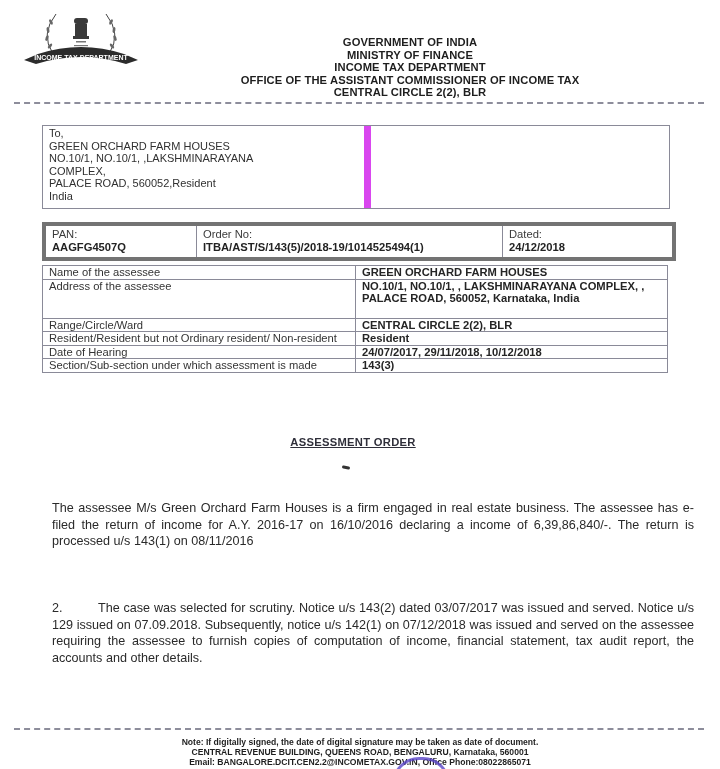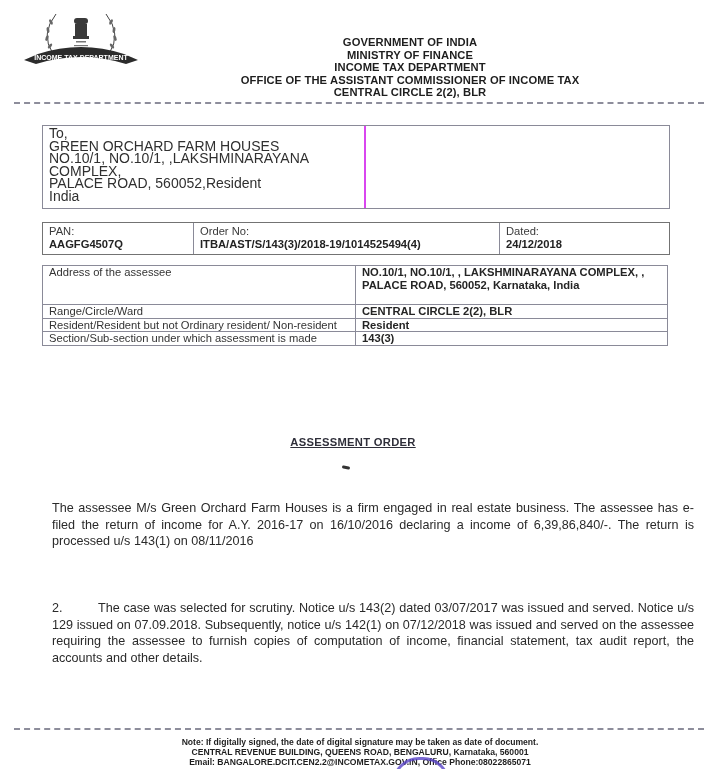--- a/index.html
+++ b/index.html
@@ -9,24 +9,24 @@
     }
     .abs { position: absolute; }
     
     .logo { left: 18px; top: 4px; width: 126px; height: 70px; }
     
     .header { left: 150px; top: 36px; width: 520px; text-align: center;
       font-weight: bold; font-size: 11.2px; line-height: 12.6px; color: #1e1e1e; letter-spacing: 0.1px; }
     .rule { left: 14px; width: 690px; height: 0; border-top: 2px dashed #7a7a8a; opacity: 0.85; }
     
     .addr-box { left: 42px; top: 125px; width: 626px; height: 82px; border: 1px solid #8a8a98; display: flex; }
-    .addr-left { width: 309px; border-right: 2px solid #d946ef; padding: 1px 6px; font-size: 14px; line-height: 12.6px; color: #303030; }
+    .addr-left { width: 309px; border-right: 7px solid #d946ef; padding: 1px 6px; font-size: 11px; line-height: 12.6px; color: #303030; }
     .addr-right { flex: 1; }
     
-    .pan { left: 42px; top: 222px; width: 626px; height: 31px; border: 1px solid #737373; display: flex; }
+    .pan { left: 42px; top: 222px; width: 626px; height: 31px; border: 4px solid #737373; display: flex; }
     .pan .cell { border-right: 1px solid #8a8a98; padding: 2px 6px; font-size: 11.2px; line-height: 13px; }
     .pan .cell:last-child { border-right: none; }
     .pan .lbl { color: #3a3a3a; }
     .pan .val { font-weight: bold; color: #232323; }
     
     .details { left: 42px; top: 265px; width: 626px; border-collapse: collapse; font-size: 11.2px; }
     .details td { border: 1px solid #8a8a98; padding: 0 6px; vertical-align: top; line-height: 12.6px; }
     .details td.k { width: 300px; color: #333; }
     .details td.v { font-weight: bold; color: #252525; }
     
@@ -97,41 +97,49 @@
   <div class="addr-right"></div>
 </div>
 
 <div class="abs pan">
   <div class="cell" style="width:138px;">
     <div class="lbl">PAN:</div>
     <div class="val">AAGFG4507Q</div>
   </div>
   <div class="cell" style="width:293px;">
     <div class="lbl">Order No:</div>
-    <div class="val">ITBA/AST/S/143(3)/2018-19/1014525494(4)</div>
+    <div class="val">ITBA/AST/S/143(5)/2018-19/1014525494(1)</div>
   </div>
   <div class="cell" style="flex:1;">
     <div class="lbl">Dated:</div>
     <div class="val">24/12/2018</div>
   </div>
 </div>
 
 <table class="abs details">
   <tbody>
+      <tr>
+    <td class="k">Name of the assessee</td>
+    <td class="v">GREEN ORCHARD FARM HOUSES</td>
+  </tr>
   <tr>
     <td class="k" style="height:38px;">Address of the assessee</td>
     <td class="v">NO.10/1,  NO.10/1, , LAKSHMINARAYANA COMPLEX,  , PALACE ROAD, 560052, Karnataka, India</td>
   </tr>
   <tr>
     <td class="k">Range/Circle/Ward</td>
     <td class="v">CENTRAL CIRCLE 2(2), BLR</td>
   </tr>
   <tr>
     <td class="k">Resident/Resident but not Ordinary resident/ Non-resident</td>
     <td class="v">Resident</td>
+  </tr>
+  <tr>
+    <td class="k">Date of Hearing</td>
+    <td class="v">24/07/2017, 29/11/2018, 10/12/2018</td>
   </tr>
   <tr>
     <td class="k">Section/Sub-section under which assessment is made</td>
     <td class="v">143(3)</td>
   </tr>
 </tbody>
   </table>
 
 <div class="abs title">ASSESSMENT ORDER</div>
 <div class="abs speck"></div>

